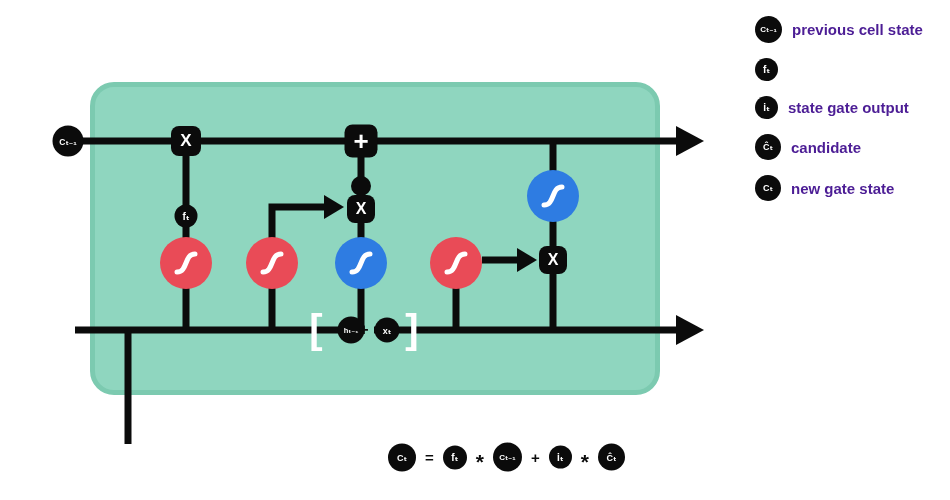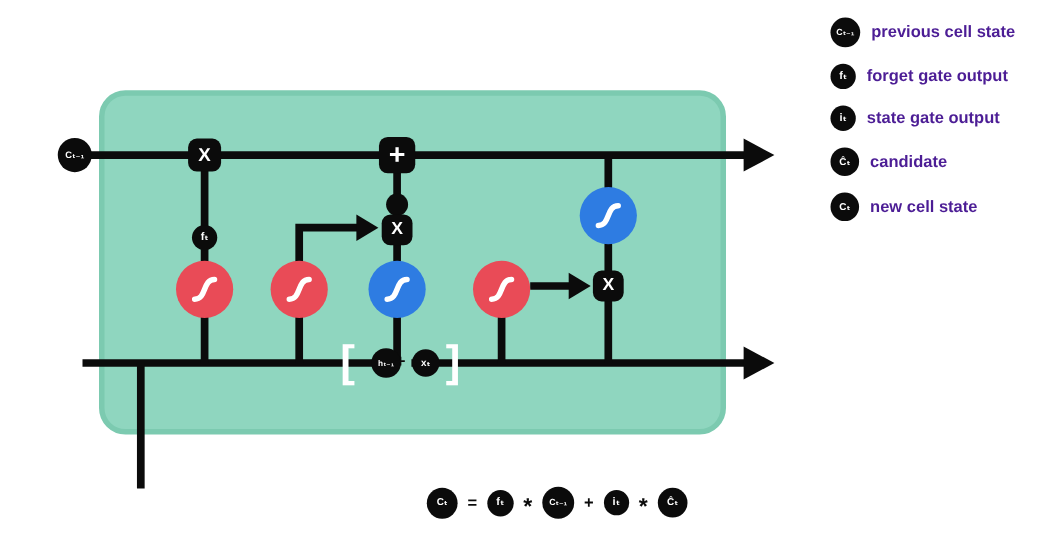--- a/index.html
+++ b/index.html
@@ -135,33 +135,32 @@
   <div class="bnode" style="left:387px;top:330px;width:25px;height:25px;font-size:9px;">xₜ</div>
   <div class="bracket" style="left:412px;top:330px;">]</div>
 
   <div class="legend">
     <div class="legend-item">
       <div class="legend-sym" style="width:27px;height:27px;font-size:8px;">Cₜ₋₁</div>
       <div class="legend-label">previous cell state</div>
     </div>
     <div class="legend-item">
       <div class="legend-sym" style="width:23px;height:23px;font-size:10px;">fₜ</div>
-      <div class="legend-label">forget gate output</div>
     </div>
     <div class="legend-item">
       <div class="legend-sym" style="width:23px;height:23px;font-size:10px;">iₜ</div>
       <div class="legend-label">state gate output</div>
     </div>
     <div class="legend-item">
       <div class="legend-sym" style="width:26px;height:26px;font-size:9px;">Ĉₜ</div>
       <div class="legend-label">candidate</div>
     </div>
     <div class="legend-item">
       <div class="legend-sym" style="width:26px;height:26px;font-size:9px;">Cₜ</div>
-      <div class="legend-label">new cell state</div>
+      <div class="legend-label">new gate state</div>
     </div>
   </div>
 
   <div class="equation">
     <div class="eq-circle" style="width:28px;height:28px;font-size:9px;">Cₜ</div>
     <div class="eq-op">=</div>
     <div class="eq-circle" style="width:24px;height:24px;font-size:10px;">fₜ</div>
     <div class="eq-op star">*</div>
     <div class="eq-circle" style="width:29px;height:29px;font-size:8px;">Cₜ₋₁</div>
     <div class="eq-op">+</div>

